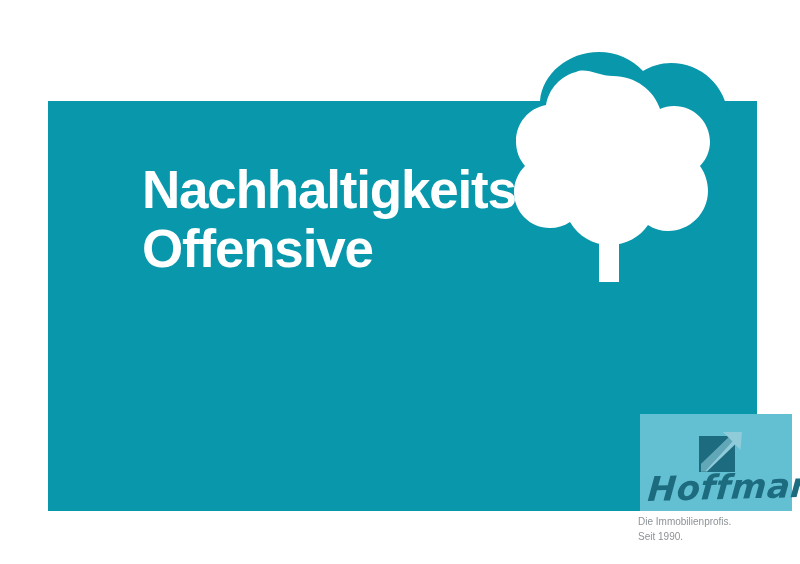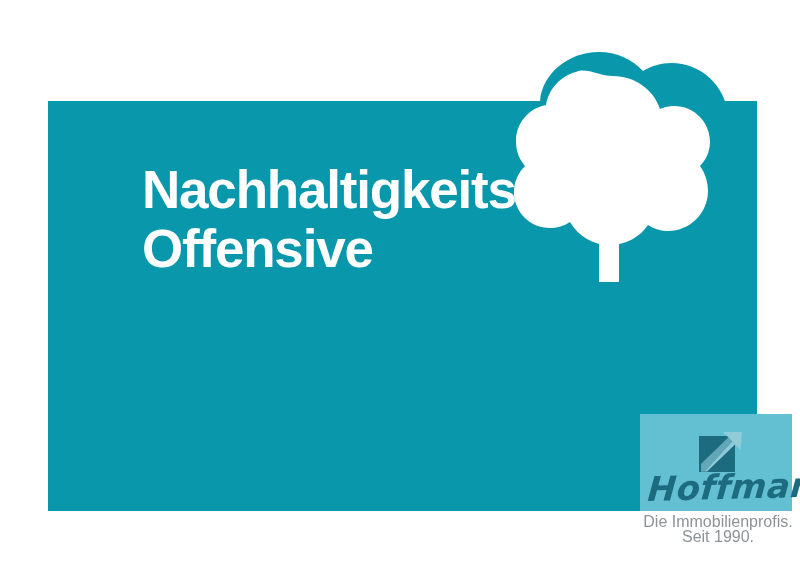--- a/index.html
+++ b/index.html
@@ -105,23 +105,23 @@
     transform: skewX(-6deg) rotate(-1.5deg);
     transform-origin: left center;
     line-height: 46px;
   }
 
   .logo-tagline {
     position: absolute;
     left: 638px;
     top: 514px;
     width: 160px;
-    text-align: center;
+    text-align: left;
     color: #8d9296;
-    font-size: 16px;
+    font-size: 10px;
     line-height: 15px;
     font-weight: 400;
     white-space: pre-line;
   }
 </style>
 </head>
 <body>
 
 <div class="canvas">
 

